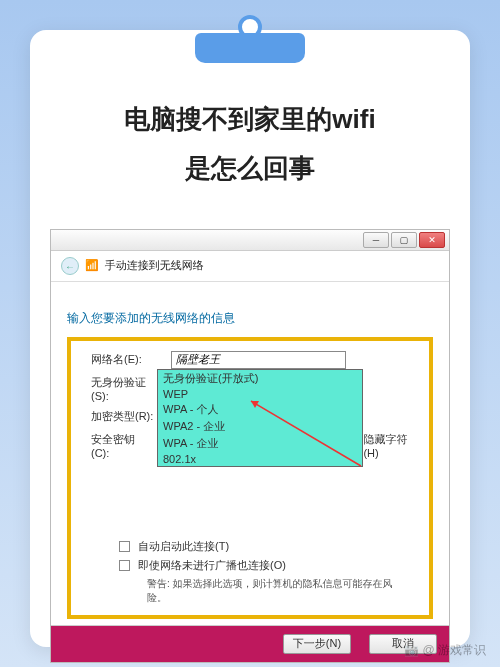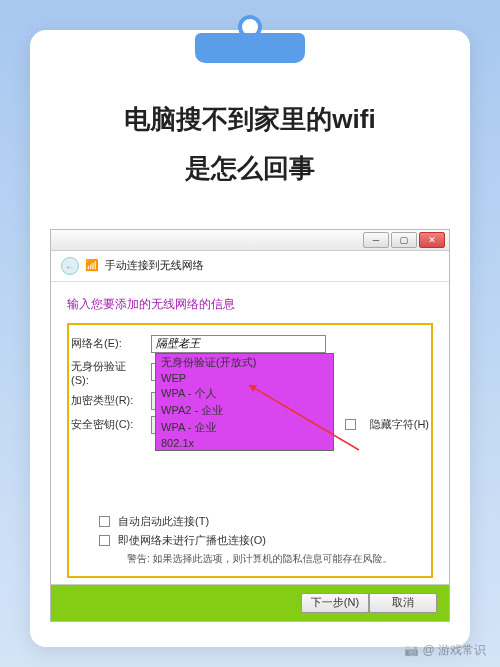--- a/index.html
+++ b/index.html
@@ -38,47 +38,47 @@
     display:flex; align-items:center; justify-content:center; font-size:9px;
     background:linear-gradient(#fafafa,#e0e0e0);
   }
   .win-close { background:linear-gradient(#f08080,#d94a4a); color:#fff; border-color:#b33; }
   .breadcrumb {
     display:flex; align-items:center; gap:6px; padding:6px 10px; border-bottom:1px solid #ddd;
     font-size:11px; color:#222;
   }
   .bc-back { width:18px; height:18px; border-radius:50%; background:#e0eef8; border:1px solid #9cc; display:flex; align-items:center; justify-content:center; color:#4a8; font-size:10px; }
   .content { padding: 10px 16px 6px; }
-  .section-title { color:#a21caf; font-size:12px; margin:4px 0 10px;font-family:Liberation Mono, monospace; }
-  .redbox { border:2px solid #eab308; padding:4px 2px 6px; position:relative; }
+  .section-title { color:#0369a1; font-size:12px; margin:18px 0 10px;font-family:Liberation Mono, monospace; }
+  .redbox { border:4px solid #eab308; padding:4px 20px 6px; position:relative; }
   .row { display:flex; align-items:center; margin:6px 0; gap:8px; font-size:11px; }
   .label { width:72px; color:#333; }
   .input {
     flex:0 0 175px; height:18px; border:1px solid #888; padding:1px 4px; font-size:11px; background:#fff;font-style:italic;
   }
   .combo {
     flex:0 0 175px; height:18px; border:1px solid #888; background:#fff;
     display:flex; align-items:center; justify-content:space-between; padding:0 2px 0 4px; font-size:11px;
   }
   .combo-sel { background:#3a74c4; color:#fff; padding:0 4px; font-style:italic; font-size:10px; }
   .combo-arrow { font-size:8px; color:#555; }
   .dropdown {
-    position:absolute; left:86px; top:28px; width:179px;
-    border:1px solid #666; background:#d946ef; z-index:5; font-size:11px;
+    position:absolute; left:86px; top:28px; width:206px;
+    border:1px solid #666; background:#5eead4; z-index:5; font-size:11px;
   }
   .dropdown div { padding:1px 5px; }
   .dropdown .sel { background:#2f6fc8; color:#fff; }
   .hide-chars { display:flex; align-items:center; gap:14px; margin-left:auto; font-size:11px; color:#333;}
   .cb { width:11px; height:11px; border:1px solid #888; background:#fff; }
   .opts { margin:80px 0 4px 20px; }
   .opts .row { margin:4px 8px; }
   .warn { font-size:10px; color:#555; margin-left:36px; }
   .footer {
-    display:flex; justify-content:flex-end; gap:0; padding:8px 12px;
-    background:#84cc16; border-top:1px solid #ccc;
+    display:flex; justify-content:flex-end; gap:18px; padding:8px 12px;
+    background:#be185d; border-top:1px solid #ccc;
   }
   .btn {
     min-width:68px; height:20px; border:1px solid #999; border-radius:2px;
     background:linear-gradient(#fafafa,#e4e4e4); font-size:11px;
     display:flex; align-items:center; justify-content:center;
   }
   .arrow-line {
     position:absolute; pointer-events:none; z-index:6;
   }
   .watermark {

